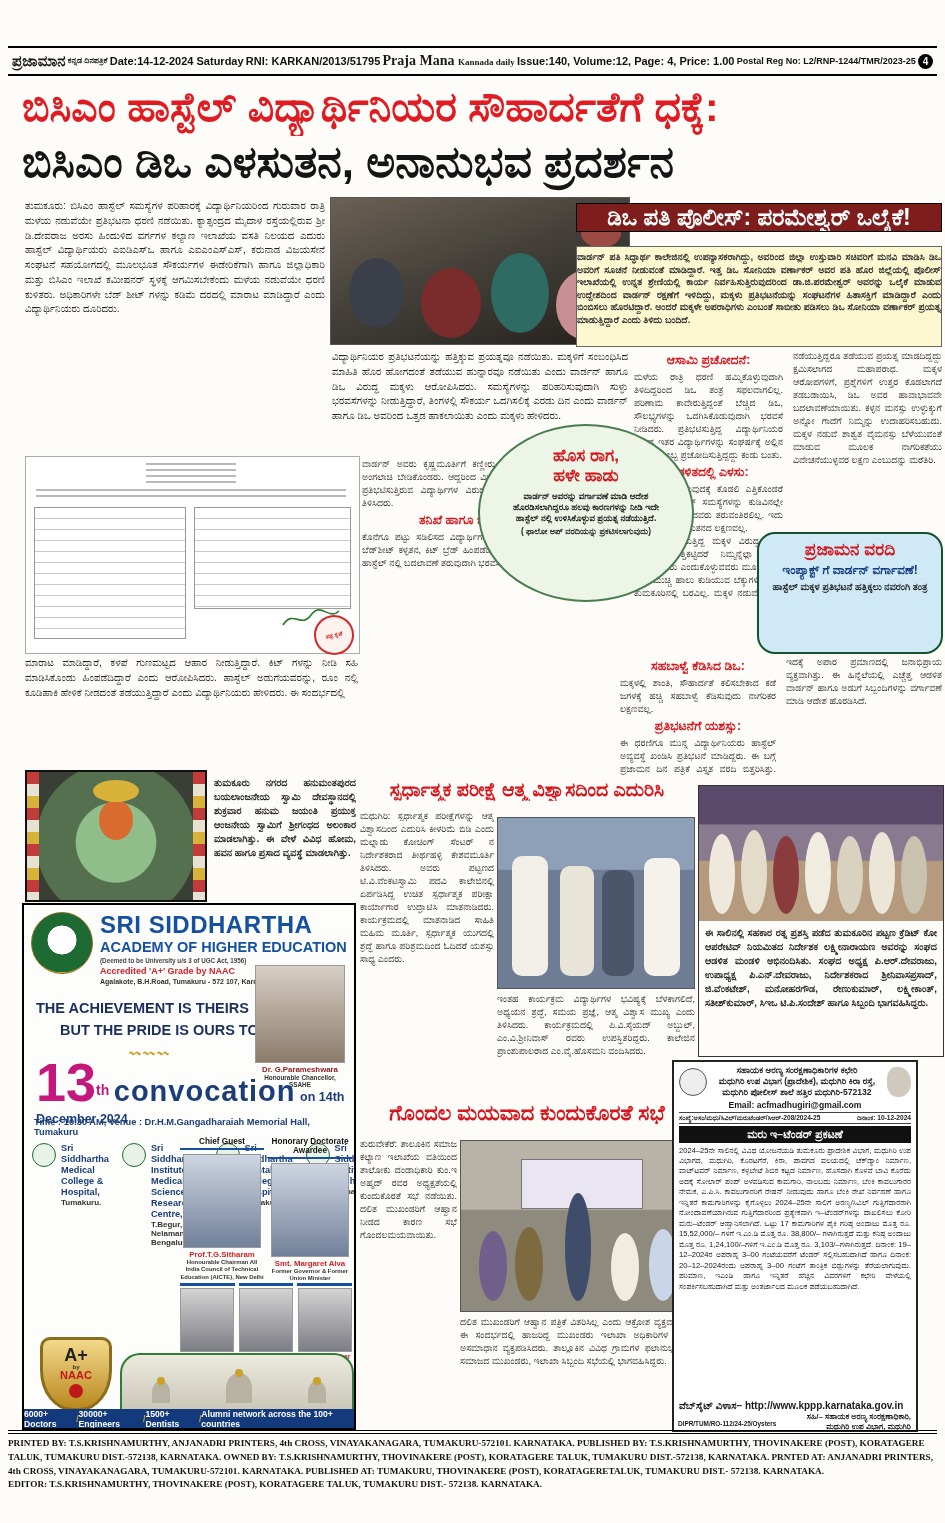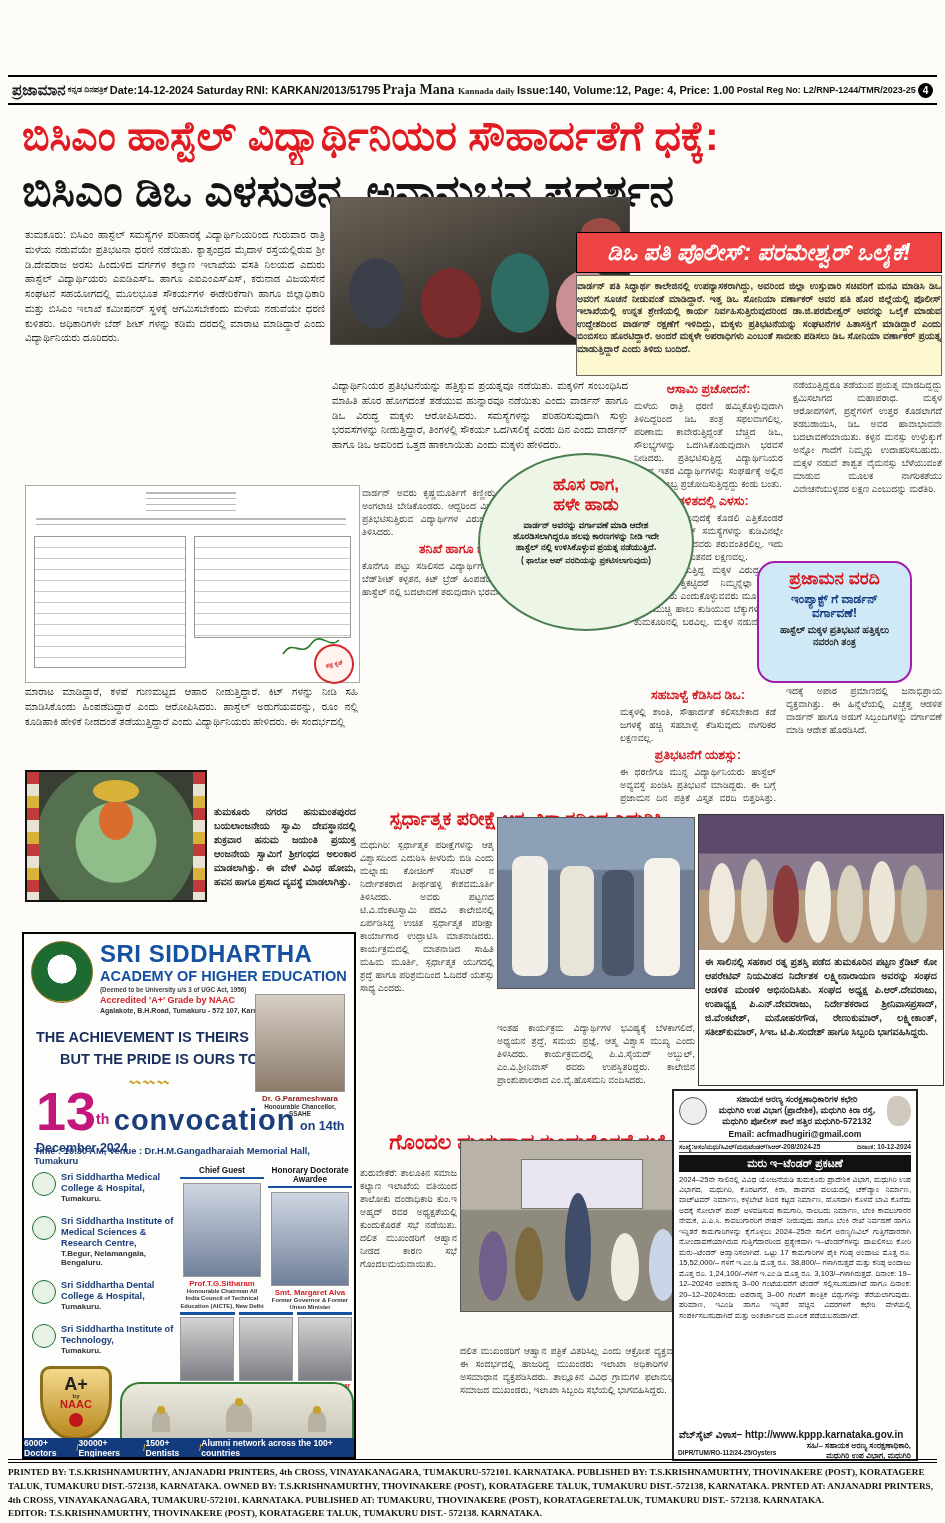--- a/index.html
+++ b/index.html
@@ -1,18 +1,18 @@
 <!DOCTYPE html>
 <html><head>
 <meta charset="utf-8">
 <style>
   html,body{margin:0;padding:0;background:#e8e8e4;}
   .page{position:relative;width:945px;height:1523px;background:#fdfcf8;margin:0 auto;
         font-family:"Liberation Sans",sans-serif;color:#1a1a1a;overflow:hidden;}
-  .abs{position:absolute;margin-top:29px;}
+  .abs{position:absolute;}
   .clip{overflow:hidden;}
   .nowrap{white-space:nowrap;}
   
   .masthead{left:8px;top:46px;width:929px;height:30px;border-top:2.5px solid #000;border-bottom:2.5px solid #000;
             display:flex;align-items:center;justify-content:space-between;padding:0 4px;box-sizing:border-box;}
   .mh-item{font-size:11px;font-weight:bold;color:#111;}
   .mh-logo{font-size:15px;font-weight:bold;}
   .mh-sub{font-size:8px;font-weight:bold;}
   .mh-serif{font-family:"Liberation Serif",serif;font-size:14px;font-weight:bold;}
   .mh-serif small{font-size:9px;}
@@ -23,30 +23,30 @@
   .headline{left:22px;top:138px;width:901px;height:54px;font-size:44px;font-weight:800;color:#151515;line-height:1.1;}
   
   .bt{font-size:10.2px;line-height:1.45;text-align:justify;color:#222;}
   .bt-sm{font-size:9.3px;line-height:1.4;text-align:justify;color:#222;}
   .redsub{color:#d7151c;font-weight:bold;text-align:center;font-size:12.5px;margin:3px 0;}
   .col2{column-count:2;column-gap:10px;column-fill:auto;}
   
   .photo{border:1px solid #555;box-sizing:border-box;position:absolute;overflow:hidden;}
   .fig{position:absolute;border-radius:50%;}
   
-  .bluebox{left:576px;top:203px;width:366px;height:41px;background:#ef4444;border:1.5px solid #000;
-           color:#fff;font-size:23px;font-weight:800;display:flex;align-items:center;justify-content:center;box-sizing:border-box;font-style:italic;}
+  .bluebox{left:576px;top:203px;width:366px;height:29px;background:#7f1d1d;border:1.5px solid #000;
+           color:#fff;font-size:23px;font-weight:800;display:flex;align-items:center;justify-content:center;box-sizing:border-box;}
   .yellowbox{left:576px;top:246px;width:366px;height:101px;background:#fdf8cf;border:1.5px solid #666;
              box-sizing:border-box;padding:4px 0;font-size:9.3px;line-height:1.35;text-align:justify;font-weight:bold;color:#333;}
   .circle{left:478px;top:424px;width:216px;height:178px;border-radius:50%;background:#edf5e6;border:2px solid #4a7d4f;
           z-index:6;box-sizing:border-box;padding:20px 24px 0 24px;text-align:center;}
   .circle .t{color:#d7151c;font-weight:800;font-size:17px;line-height:1.2;}
   .circle .b{font-size:8.6px;font-weight:bold;line-height:1.3;margin-top:4px;color:#222;}
   .circle .n{font-size:8.2px;font-weight:bold;margin-top:3px;color:#222;}
-  .reportbox{left:757px;top:532px;width:155px;height:122px;background:#cfe9f7;border:2px solid #a21caf;border-radius:18px;
+  .reportbox{left:757px;top:532px;width:186px;height:122px;background:#cfe9f7;border:2px solid #14532d;border-radius:18px;
              z-index:6;box-sizing:border-box;padding:6px 8px;text-align:center;}
   .reportbox .t{color:#d7151c;font-weight:800;font-size:17px;}
   .reportbox .l1{color:#123a7c;font-weight:bold;font-size:12px;margin-top:3px;}
   .reportbox .l2{font-size:9.5px;font-weight:bold;margin-top:4px;color:#222;}
   
   .letter{left:25px;top:456px;width:333px;height:196px;background:#fff;border:1px solid #aaa;z-index:2;}
   .ltr-lines{position:absolute;background:repeating-linear-gradient(to bottom,#b9b9b9 0 1.5px,transparent 1.5px 6px);}
   .ltr-table{position:absolute;border:1px solid #999;background:
      repeating-linear-gradient(to bottom,transparent 0 10px,#c9c9c9 10px 11px);}
   .stamp{position:absolute;width:36px;height:36px;border-radius:50%;border:2px solid #d22a2a;color:#d22a2a;
@@ -89,21 +89,21 @@
   .ad-chan .ph{width:88px;height:96px;margin:0 auto;background:linear-gradient(#d8cfc4,#8b7b6b);border:1px solid #999;}
   .ad-chan .nm{font-size:7.8px;font-weight:800;color:#8a1a1a;margin-top:2px;}
   .ad-chan .tt{font-size:6.4px;font-weight:bold;color:#333;}
   .ad-flo{position:absolute;left:105px;top:138px;color:#c9a227;font-size:12px;letter-spacing:2px;}
   .ad-conv{position:absolute;left:12px;top:150px;}
   .ad-conv .n13{font-size:54px;font-weight:800;color:#c4177c;line-height:1;}
   .ad-conv sup{font-size:14px;font-weight:800;color:#c4177c;}
   .ad-conv .cw{font-size:29px;font-weight:800;color:#1b3e7a;letter-spacing:1px;}
   .ad-conv .cd{font-size:12.5px;font-weight:800;color:#1b3e7a;}
   .ad-tv{position:absolute;left:10px;top:212px;width:314px;font-size:9.3px;font-weight:800;color:#1b3e7a;}
-  .ad-colleges{position:absolute;left:8px;top:238px;width:146px;display:flex;flex-direction:column;gap:13px;}
+  .ad-colleges{position:absolute;left:8px;top:238px;width:146px;display:flex;flex-direction:row;gap:13px;}
   .ad-col-item{display:flex;gap:5px;}
   .ad-col-logo{width:22px;height:22px;border-radius:50%;border:1.5px solid #1d6b33;background:#e9f2e6;flex:0 0 auto;}
   .ad-col-n{font-size:9.2px;font-weight:800;color:#1b3e7a;line-height:1.2;}
   .ad-col-p{font-size:8px;font-weight:bold;color:#333;}
   .ad-guest{position:absolute;width:84px;text-align:center;}
   .ad-guest .lb{font-size:8.2px;font-weight:800;color:#111;border-bottom:2.5px solid #1551a0;padding-bottom:2px;}
   .ad-guest .ph{width:76px;height:92px;margin:4px auto 0;background:linear-gradient(#cfd6e2,#71809a);border:1px solid #999;}
   .ad-guest .nm{font-size:7.8px;font-weight:800;color:#d61f26;margin-top:2px;}
   .ad-guest .ds{font-size:5.9px;font-weight:bold;color:#333;line-height:1.25;}
   .ad-offs{position:absolute;left:156px;top:378px;width:172px;display:flex;gap:4px;}

